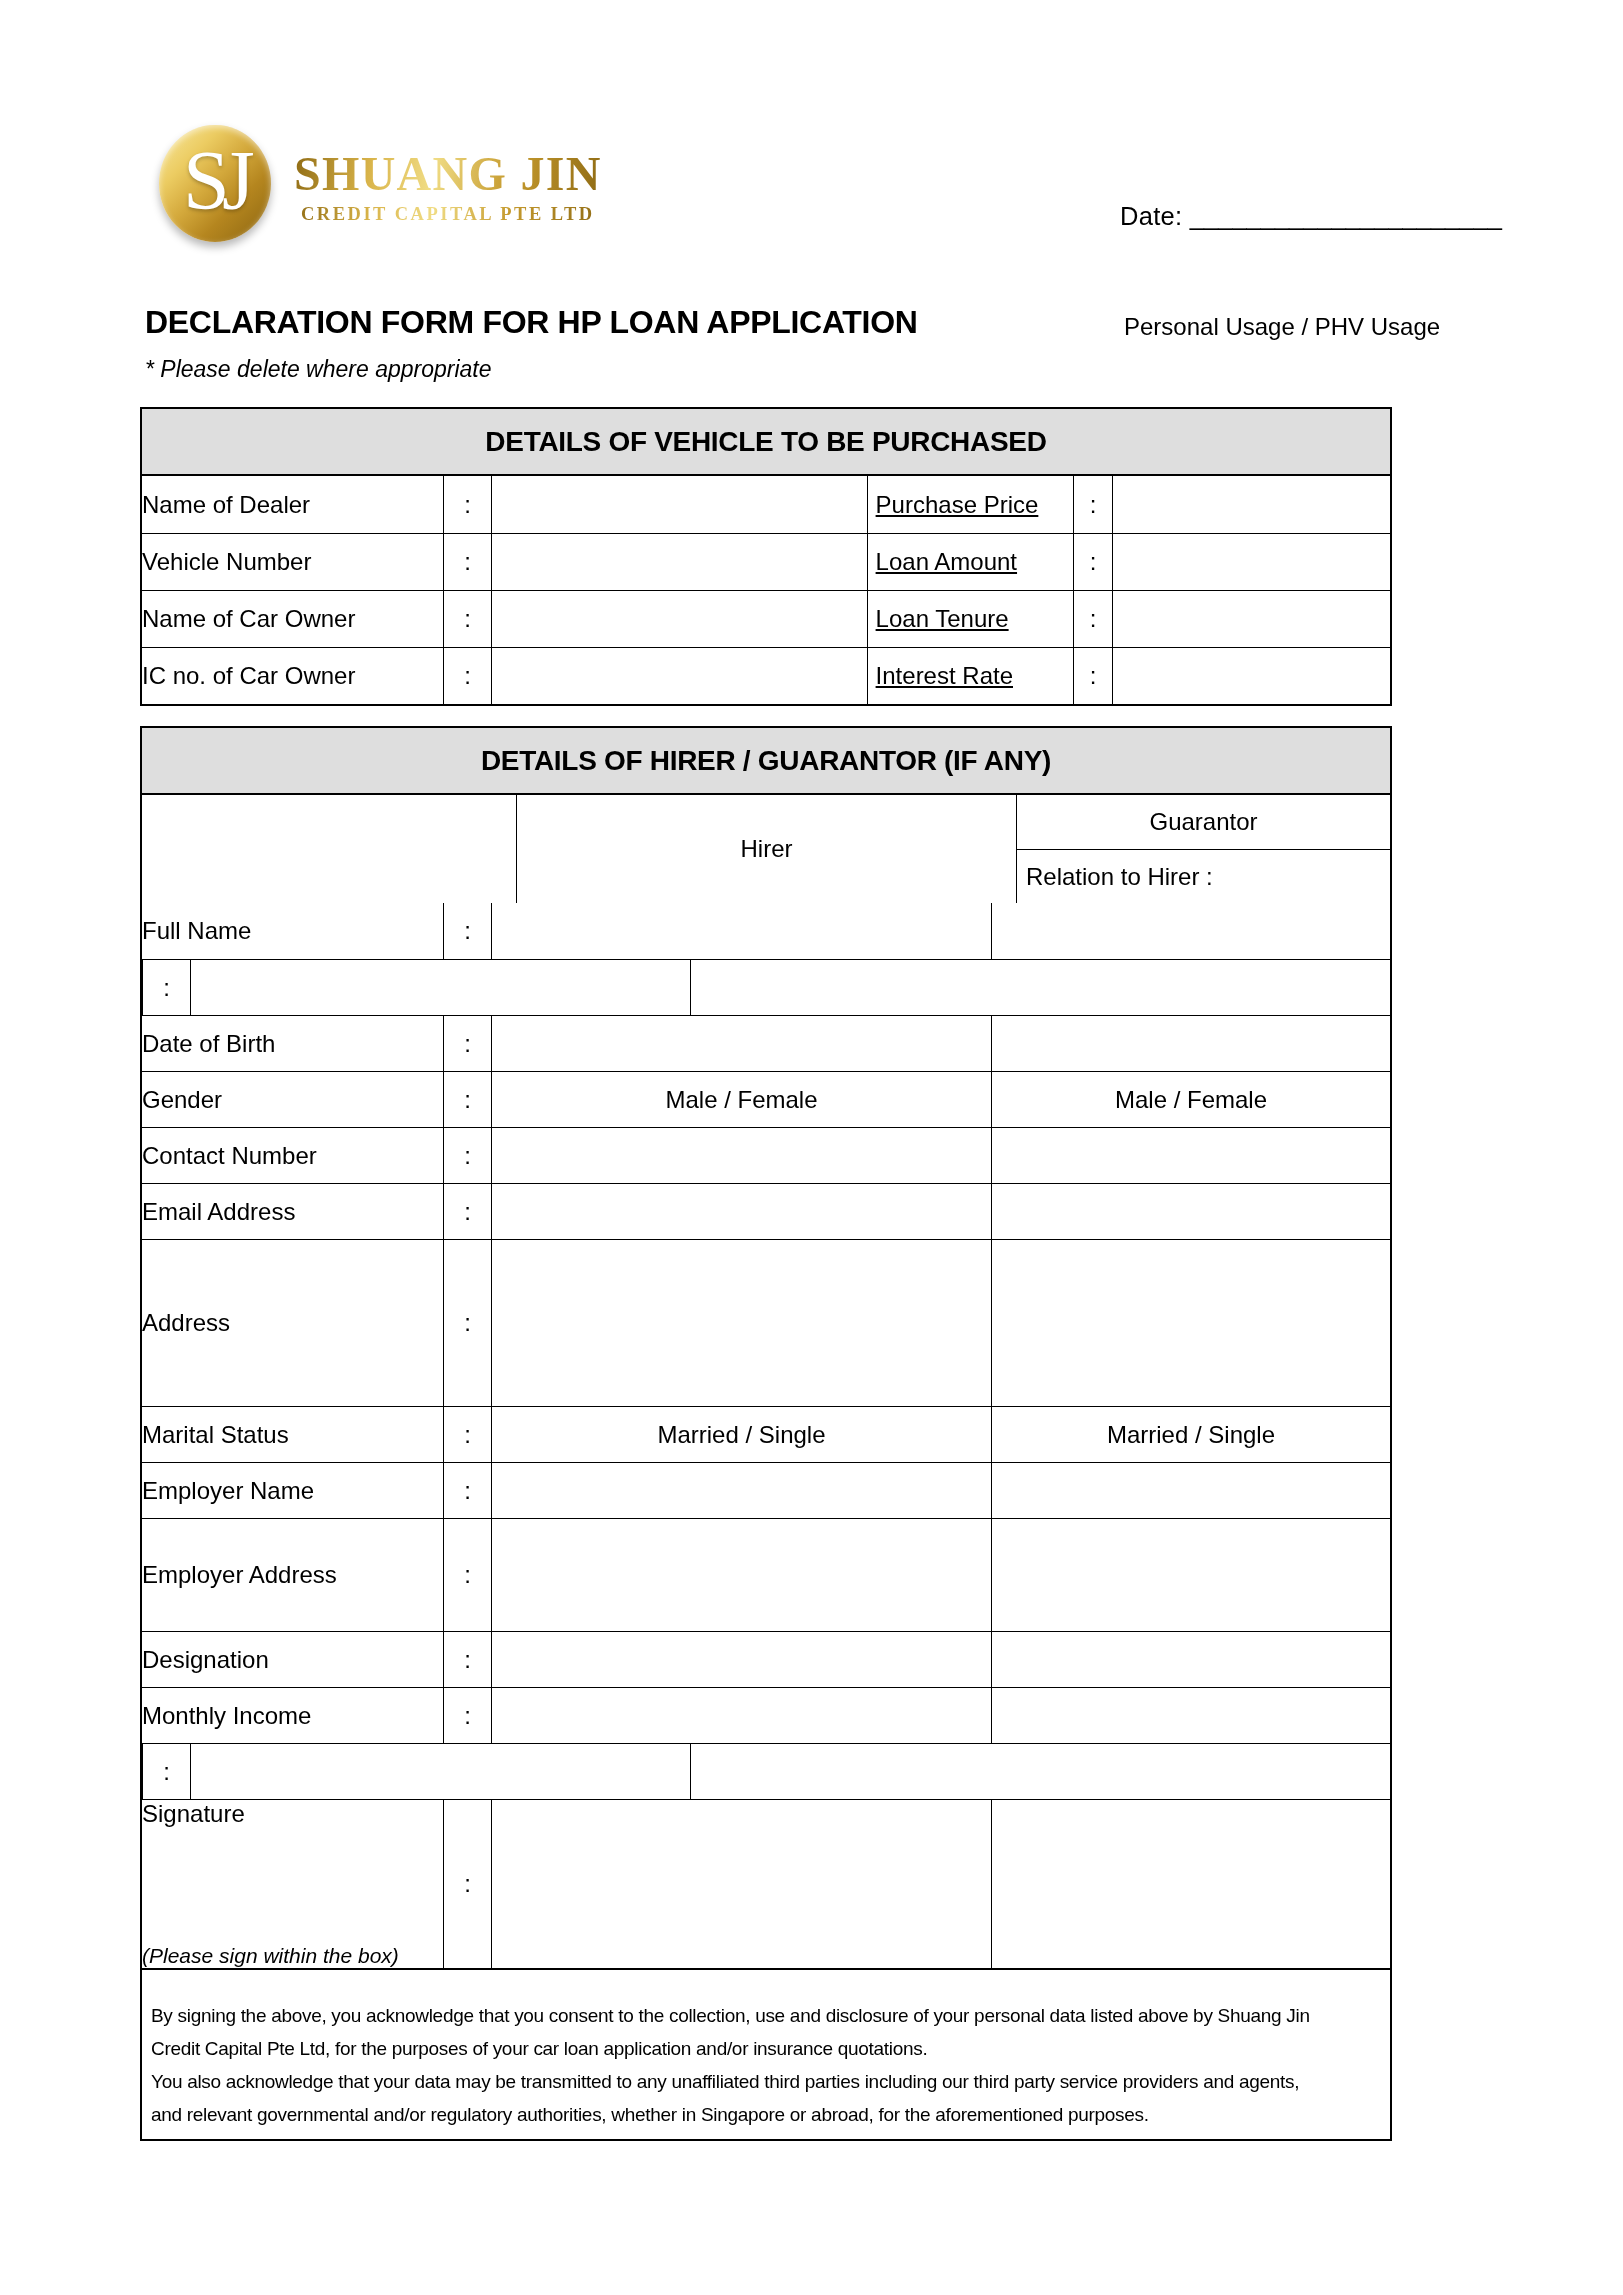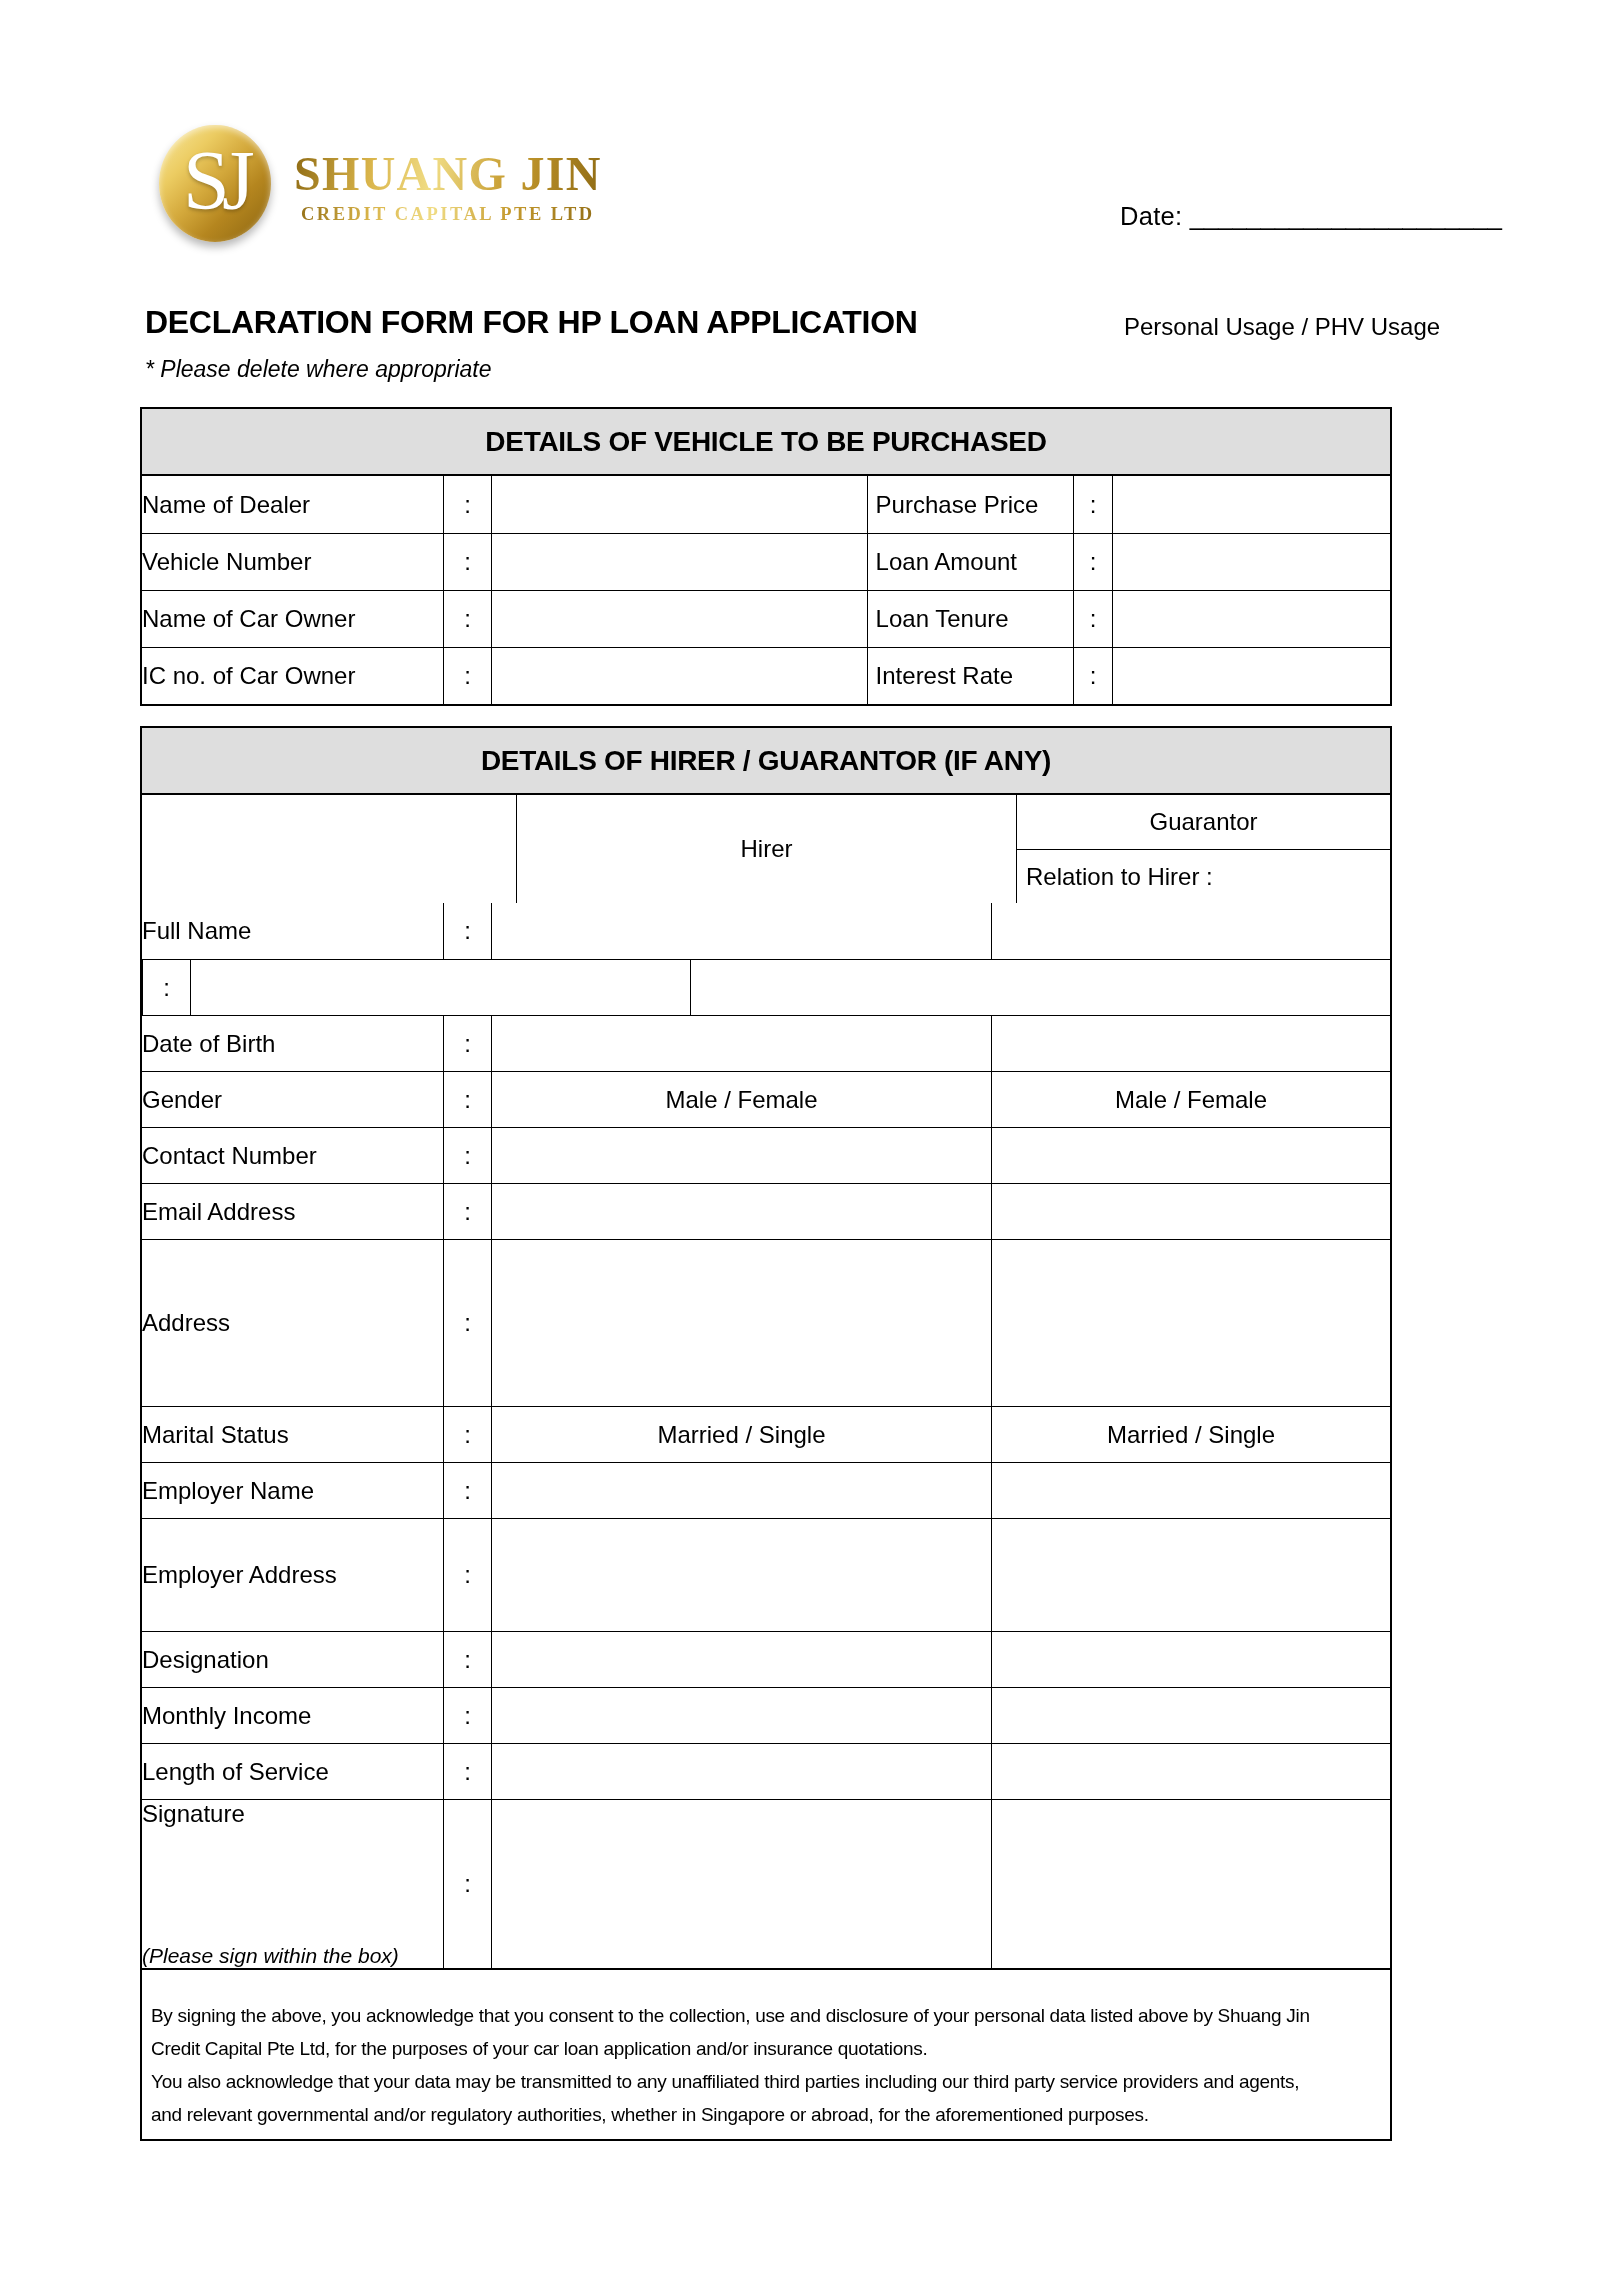--- a/index.html
+++ b/index.html
@@ -62,21 +62,21 @@
   .cell { display:flex; align-items:center; }
   .b-l { border-left:1.3px solid #000; }
   .lab { font-size:24px; }
   .col { justify-content:center; font-size:24px; }
   .val { justify-content:center; font-size:24px; }
 
   
   .v-label  { width:301px; }
   .v-colon  { width:48px;  }
   .v-value  { width:376px; }
-  .v-label2 { width:206px; padding-left:7.6px; }
+  .v-label2 { width:206px; padding-left:7.6px;text-decoration:underline; }
   .v-colon2 { width:39px;  }
   .v-value2 { flex:1; }
   .v-row { height:57px; }
   .tbl-vehicle .row:first-of-type { border-top:none; }
 
   
   .h-label { width:301px; }
   .h-colon { width:48px;  }
   .h-hirer { width:500px; }
   .h-guar  { flex:1; }
@@ -255,21 +255,20 @@
     </div>
 
     <div class="row h-reg">
       <div class="cell lab h-label">Monthly Income</div>
       <div class="cell col h-colon b-l">:</div>
       <div class="cell val h-hirer b-l"></div>
       <div class="cell val h-guar b-l"></div>
     </div>
 
     <div class="row h-reg">
-      <div class="cell lab h-label">Length of Service</div>
       <div class="cell col h-colon b-l">:</div>
       <div class="cell val h-hirer b-l"></div>
       <div class="cell val h-guar b-l"></div>
     </div>
 
     <div class="row h-sig">
       <div class="cell lab h-label sig-label">
         <span>Signature</span>
         <span class="sig-note">(Please sign within the box)</span>
       </div>

